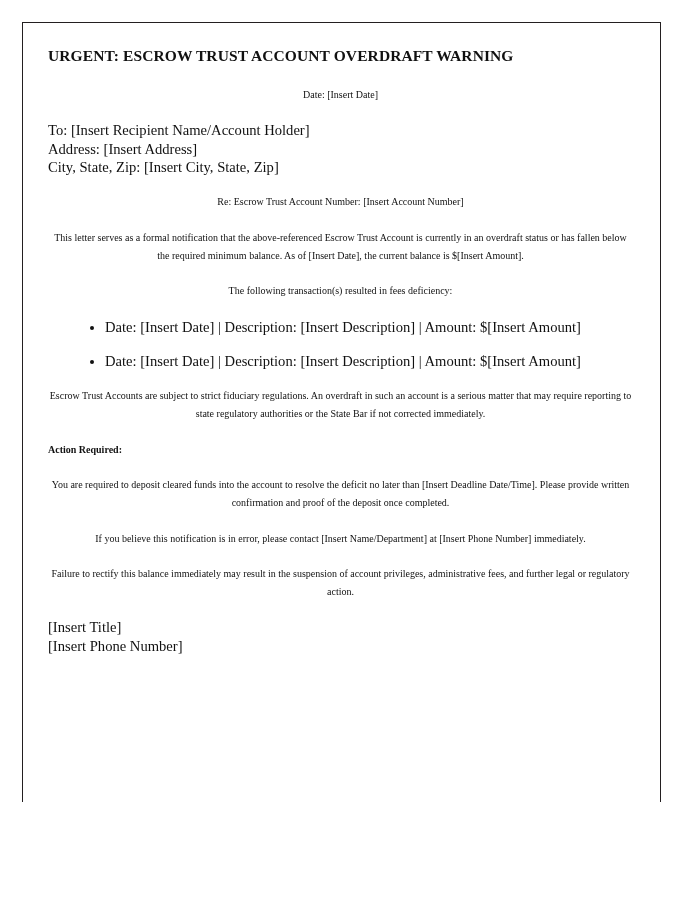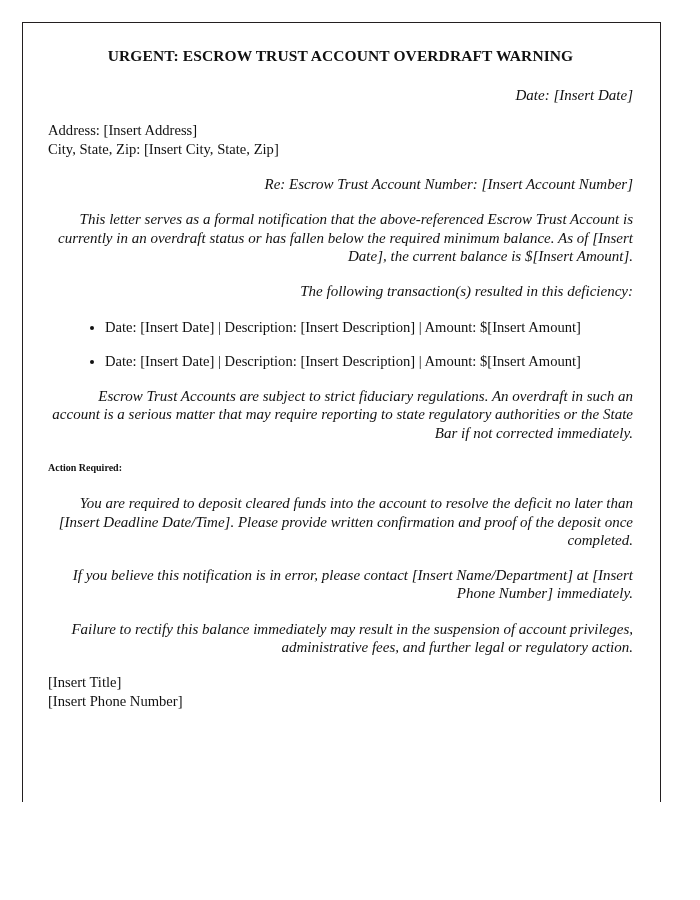--- a/index.html
+++ b/index.html
@@ -36,29 +36,27 @@
     top: 23px;
     width: 585px;          
   }
 
   .doc-title {
     font-size: 15.5px;
     font-weight: bold;
     line-height: 1.3;
     letter-spacing: 0.1px;
     margin: 0 0 20px 0;
-    text-align: center;
   }
 
   .para {
-    font-size: 15px;
+    font-size: 10px;
     line-height: 18.3px;
     margin: 0 0 17px 0;
-    text-align: right;
-    font-style: italic;
+    text-align: center;
   }
 
   
   .line-block {
     font-size: 14.6px;
     line-height: 18.3px;
     margin: 0 0 17px 0;
   }
   .line-block .line {
     display: block;
@@ -89,30 +87,31 @@
 <body>
 
 <div class="page-frame">
   <div class="page-body">
 
     <h1 class="doc-title">URGENT: ESCROW TRUST ACCOUNT OVERDRAFT WARNING</h1>
 
     <p class="para">Date: [Insert Date]</p>
 
     <div class="line-block">
+      <span class="line">To: [Insert Recipient Name/Account Holder]</span>
       <span class="line">Address: [Insert Address]</span>
       <span class="line">City, State, Zip: [Insert City, State, Zip]</span>
     </div>
 
     <p class="para">Re: Escrow Trust Account Number: [Insert Account Number]</p>
 
 
     <p class="para">This letter serves as a formal notification that the above-referenced Escrow Trust Account is currently in an overdraft status or has fallen below the required minimum balance. As of [Insert Date], the current balance is $[Insert Amount].</p>
 
-    <p class="para">The following transaction(s) resulted in this deficiency:</p>
+    <p class="para">The following transaction(s) resulted in fees deficiency:</p>
 
     <ul class="txn-list">
       <li>Date: [Insert Date] | Description: [Insert Description] | Amount: $[Insert Amount]</li>
       <li>Date: [Insert Date] | Description: [Insert Description] | Amount: $[Insert Amount]</li>
     </ul>
 
     <p class="para">Escrow Trust Accounts are subject to strict fiduciary regulations. An overdraft in such an account is a serious matter that may require reporting to state regulatory authorities or the State Bar if not corrected immediately.</p>
 
     <p class="section-heading">Action Required:</p>
 

